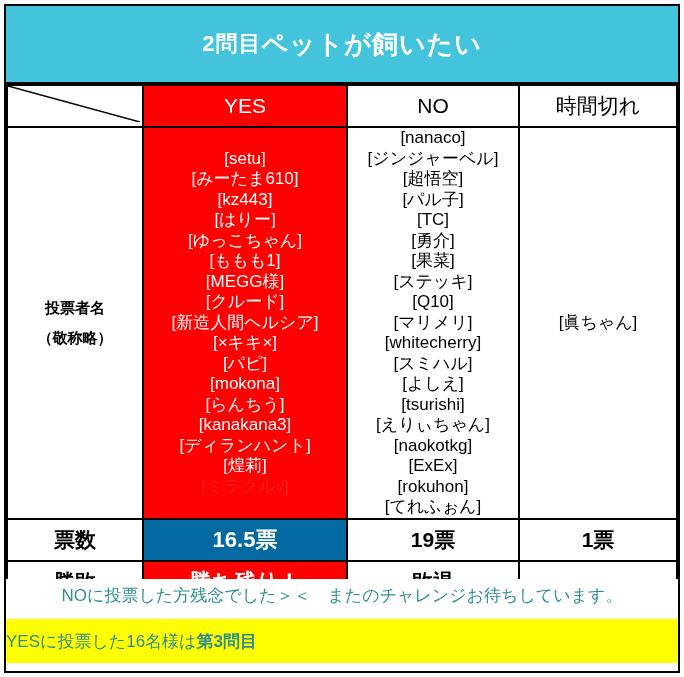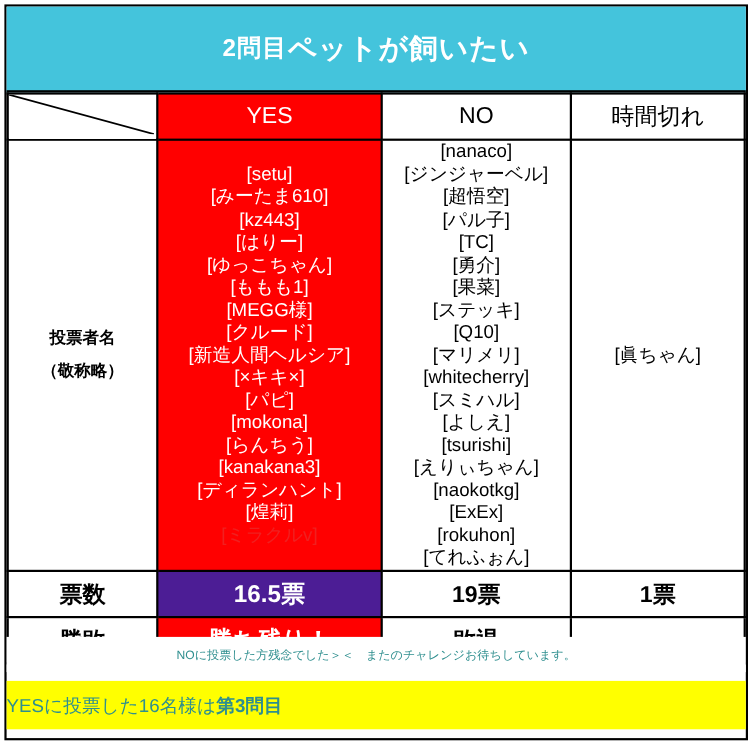--- a/index.html
+++ b/index.html
@@ -129,21 +129,21 @@
     color: #f02020;
   }
   
   .count {
     height: 40px;
     font-size: 21px;
     font-weight: bold;
     margin-top: 12px;
   }
   .count-yes {
-    background: #4c1d95;
+    background: #0369a1;
     color: #ffffff;
     font-size: 22px;
   }
   
   .result {
     height: 40px;
     font-size: 21px;
     font-weight: bold;
   }
   .result-yes {
@@ -154,21 +154,21 @@
   
   .note1 {
     position: absolute;
     left: 0;
     bottom: 60px;
     width: 672px;
     height: 32px;
     display: flex;
     align-items: center;
     justify-content: center;
-    font-size: 11px;
+    font-size: 17px;
     color: #2f8f8f;
     background: #ffffff;
   }
   .note2 {
     position: absolute;
     left: 0;
     bottom: 8px;
     width: 672px;
     height: 44px;
     background: #ffff00;

